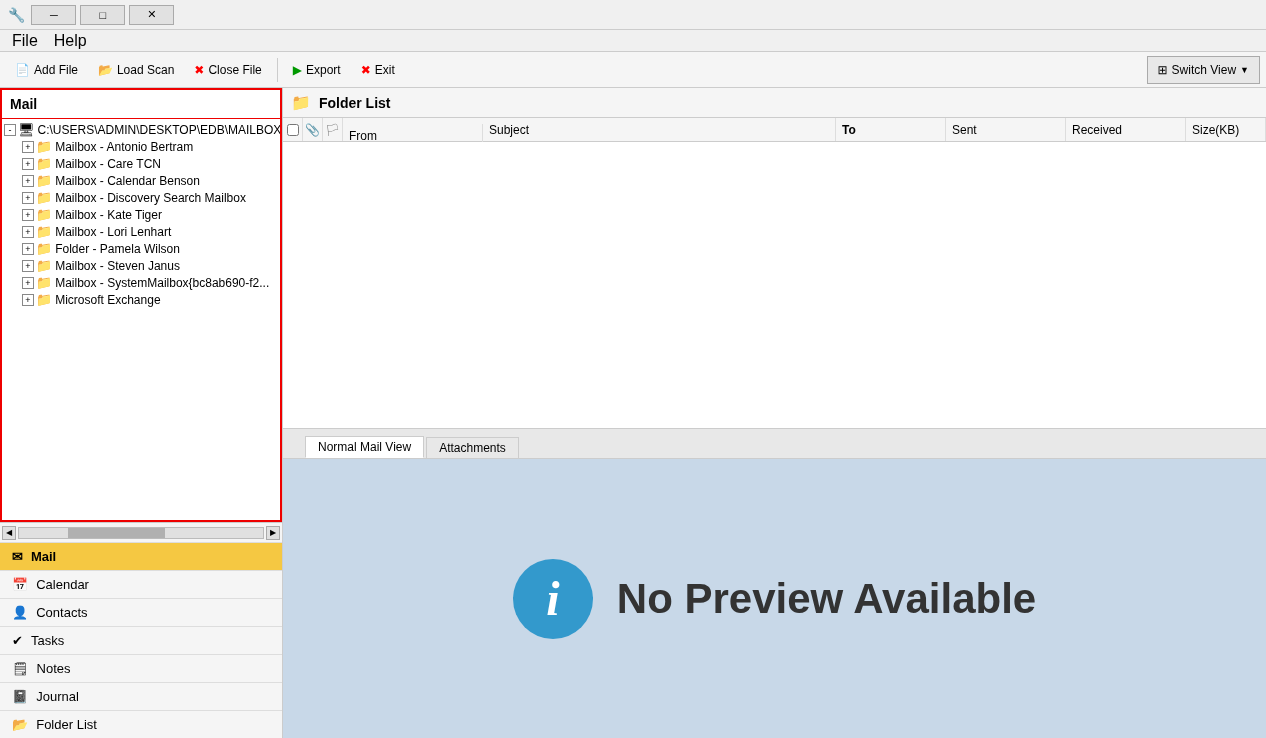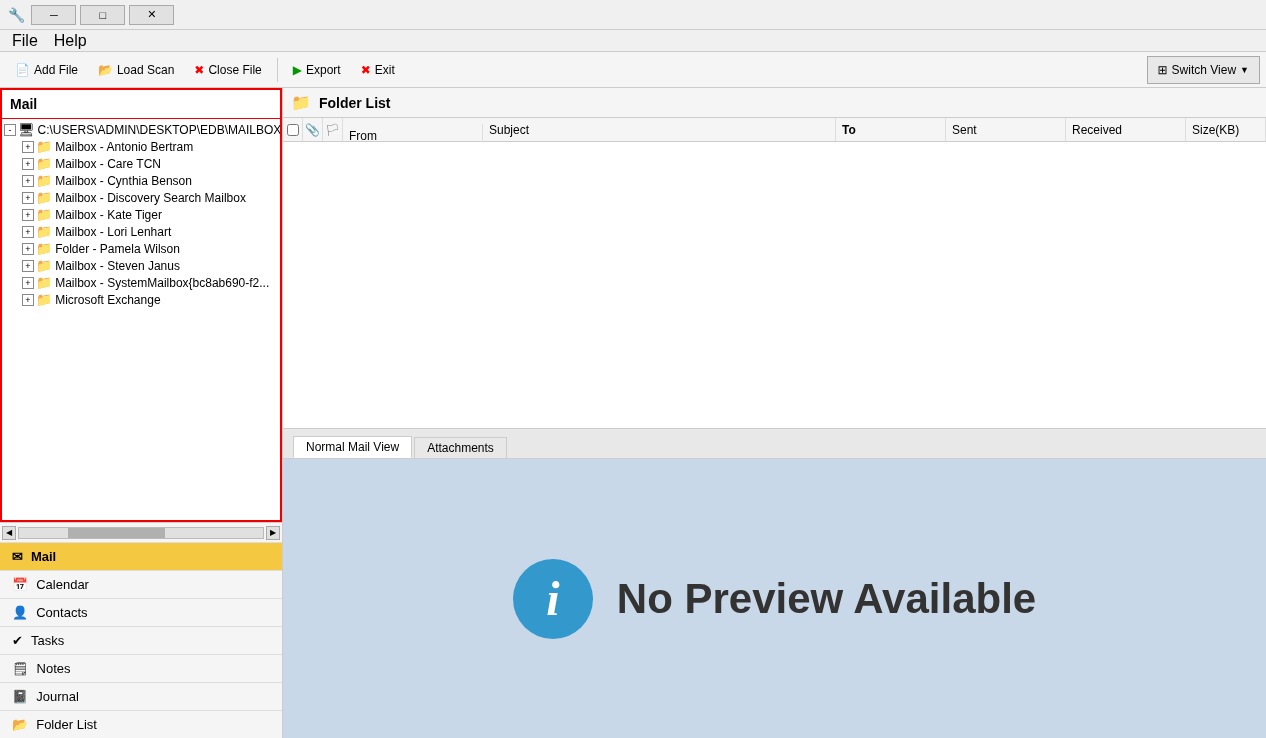--- a/index.html
+++ b/index.html
@@ -215,21 +215,21 @@
     .bottom-section {
       height: 310px;
       display: flex;
       flex-direction: column;
       border-top: 1px solid #ccc;
     }
     .tabs-bar {
       background: #e8e8e8;
       display: flex;
       align-items: flex-end;
-      padding: 4px 6px 0 10px;
+      padding: 4px 6px 0 22px;
       height: 30px;
       border-bottom: 1px solid #ccc;
     }
     .tab {
       padding: 3px 12px;
       background: #e8e8e8;
       border: 1px solid #ccc;
       border-bottom: none;
       cursor: pointer;
       font-size: 12px;
@@ -338,21 +338,21 @@
         <span class="tree-label">Mailbox - Antonio Bertram</span>
       </div>
       <div class="tree-item level1">
         <div class="expand-btn">+</div>
         <span style="margin-right:3px; font-size:13px;">📁</span>
         <span class="tree-label">Mailbox - Care TCN</span>
       </div>
       <div class="tree-item level1">
         <div class="expand-btn">+</div>
         <span style="margin-right:3px; font-size:13px;">📁</span>
-        <span class="tree-label">Mailbox - Cynthia Benson</span>
+        <span class="tree-label">Mailbox - Calendar Benson</span>
       </div>
       <div class="tree-item level1">
         <div class="expand-btn">+</div>
         <span style="margin-right:3px; font-size:13px;">📁</span>
         <span class="tree-label">Mailbox - Discovery Search Mailbox</span>
       </div>
       <div class="tree-item level1">
         <div class="expand-btn">+</div>
         <span style="margin-right:3px; font-size:13px;">📁</span>
         <span class="tree-label">Mailbox - Kate Tiger</span>

